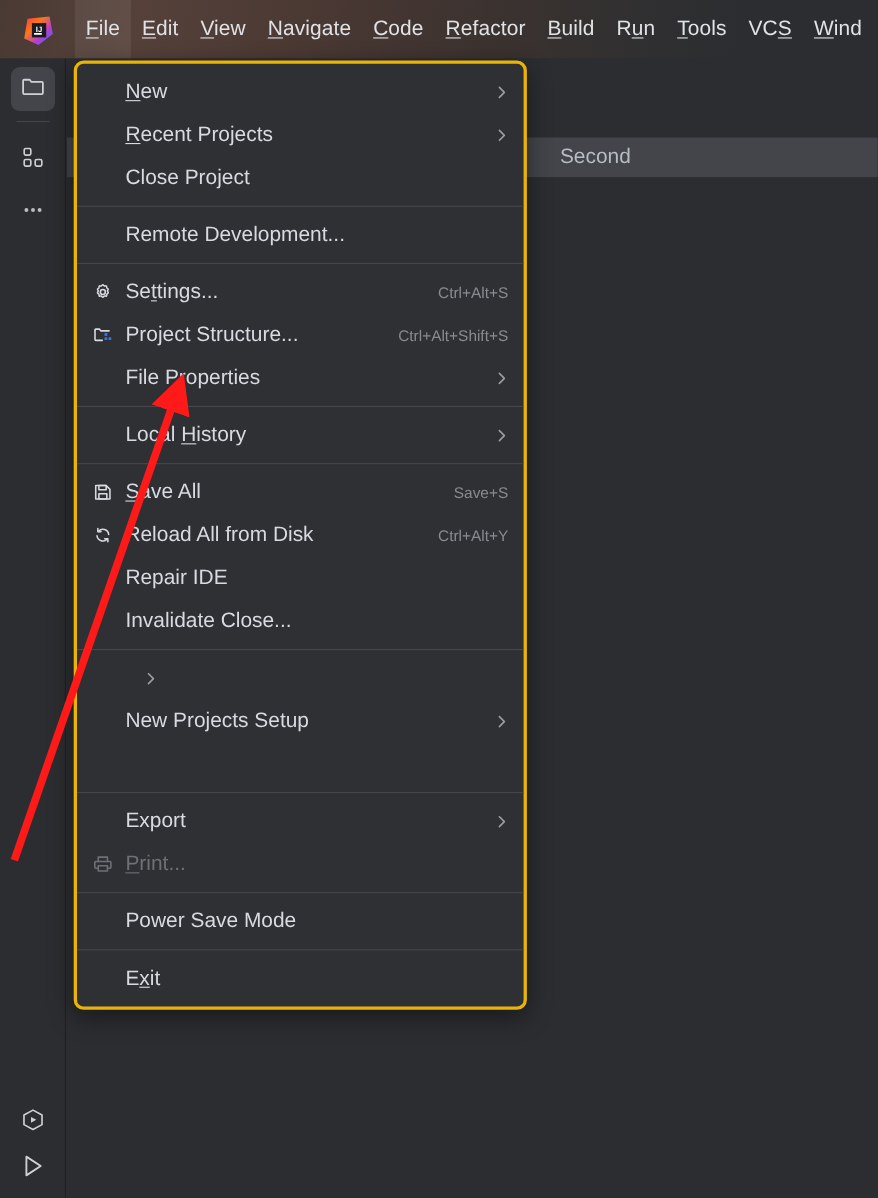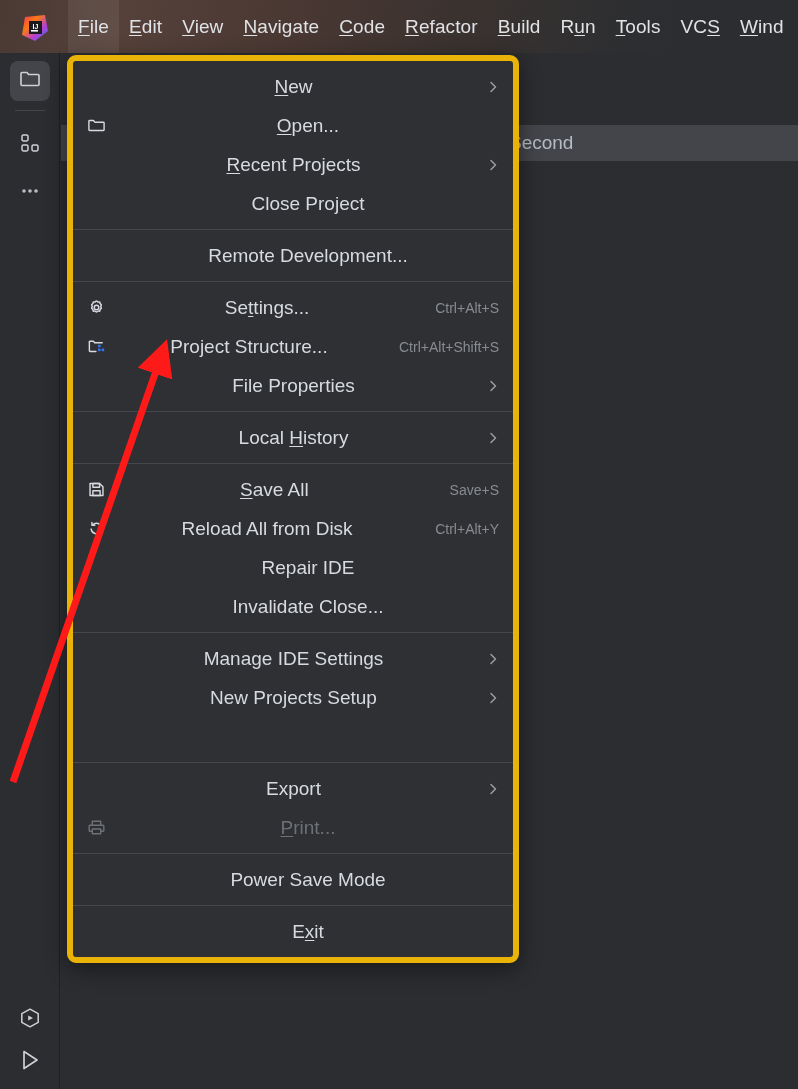--- a/index.html
+++ b/index.html
@@ -105,29 +105,28 @@
     color: #b6bcc4;
     font-size: 19px;
     margin-left: 448px;
     white-space: nowrap;
   }
 
   
   .dropdown {
     position: absolute;
     left: 67px; top: 55px;
-    width: 452px;
+    width: 412px;
     background: #2e3034;
-    border: 6px solid #eab308;
+    border: 3px solid #eab308;
     border-radius: 9px;
     box-shadow: 0 6px 22px rgba(0,0,0,0.45);
     padding: 6px 0 6px 0;
     z-index: 10;
     overflow: hidden;
-    text-align: center;
   }
 
   .mi {
     position: relative;
     display: flex;
     align-items: center;
     height: 39px;
     padding: 0 14px 0 14px;
     color: #d7dae0;
     font-size: 19px;
@@ -287,28 +286,20 @@
       <div class="mi">
         <span class="mi-icon"></span>
         <span class="mi-label"><u>N</u>ew</span>
         <span class="mi-chevron">
           <svg width="11" height="16" viewBox="0 0 11 16" fill="none" stroke="currentColor" stroke-width="1.5" stroke-linecap="round" stroke-linejoin="round">
             <path d="M3 3.5 7.5 8 3 12.5"></path>
           </svg>
         </span>
       </div>
       <div class="mi">
-        <span class="mi-icon">
-          <svg width="19" height="19" viewBox="0 0 20 20" stroke="currentColor" fill="none" stroke-width="1.5" stroke-linejoin="round" stroke-linecap="round">
-            <path d="M2 5.5a.8.8 0 0 1 .8-.8h4l1.4 1.8h9a.8.8 0 0 1 .8.8v7.2a.8.8 0 0 1-.8.8H2.8a.8.8 0 0 1-.8-.8z"></path>
-          </svg>
-        </span>
-        <span class="mi-label"><u>O</u>pen...</span>
-      </div>
-      <div class="mi">
         <span class="mi-icon"></span>
         <span class="mi-label"><u>R</u>ecent Projects</span>
         <span class="mi-chevron">
           <svg width="11" height="16" viewBox="0 0 11 16" fill="none" stroke="currentColor" stroke-width="1.5" stroke-linecap="round" stroke-linejoin="round">
             <path d="M3 3.5 7.5 8 3 12.5"></path>
           </svg>
         </span>
       </div>
       <div class="mi">
         <span class="mi-icon"></span>
@@ -390,21 +381,20 @@
         <span class="mi-icon"></span>
         <span class="mi-label">Repair IDE</span>
       </div>
       <div class="mi">
         <span class="mi-icon"></span>
         <span class="mi-label">Invalidate Close...</span>
       </div>
       <div class="mi-sep"></div>
       <div class="mi">
         <span class="mi-icon"></span>
-        <span class="mi-label">Manage IDE Settings</span>
         <span class="mi-chevron">
           <svg width="11" height="16" viewBox="0 0 11 16" fill="none" stroke="currentColor" stroke-width="1.5" stroke-linecap="round" stroke-linejoin="round">
             <path d="M3 3.5 7.5 8 3 12.5"></path>
           </svg>
         </span>
       </div>
       <div class="mi">
         <span class="mi-icon"></span>
         <span class="mi-label">New Projects Setup</span>
         <span class="mi-chevron">

